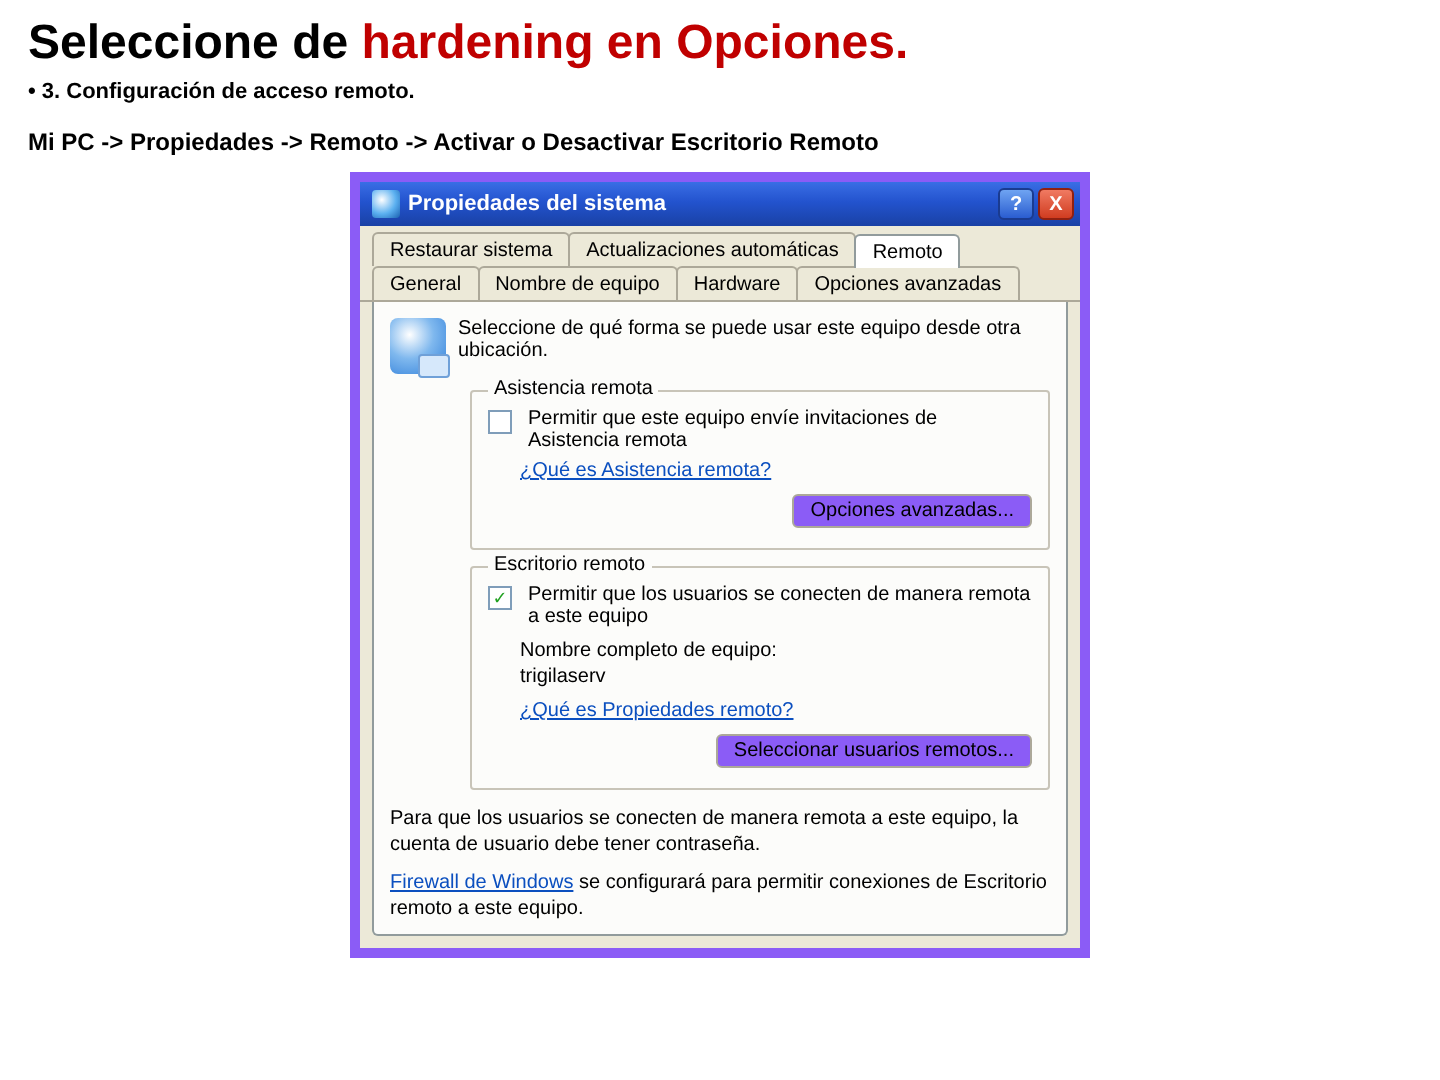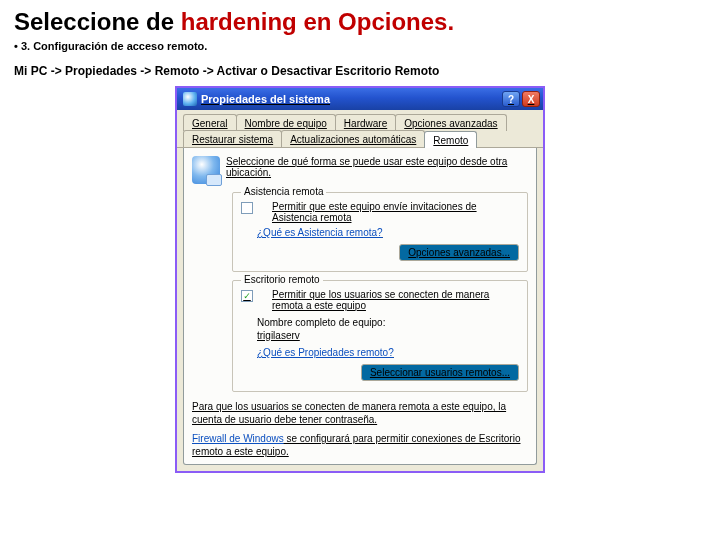--- a/index.html
+++ b/index.html
@@ -4,44 +4,44 @@
 <style>
   * { box-sizing: border-box; margin: 0; padding: 0; }
   body { font-family: "Segoe UI", Tahoma, Arial, sans-serif; background: #fff; width: 720px; height: 540px; position: relative; }
   .slide { padding: 8px 14px; }
   .title { font-size: 24px; font-weight: 700; color: #000; margin-bottom: 4px; }
   .title .accent { color: #c00000; }
   .title .dot { color: #c00000; }
   .bullet { font-size: 11px; font-weight: 700; margin-top: 2px; }
   .path { font-size: 12px; font-weight: 700; margin-top: 12px; }
   .dialog-wrap { display:flex; justify-content:center; margin-top:8px; }
-  .dialog { width: 370px; border: 2px solid #8b5cf6; background: #ece9d8; font-size: 10px; color:#000;text-decoration:underline; }
+  .dialog { width: 370px; border: 5px solid #8b5cf6; background: #ece9d8; font-size: 10px; color:#000; }
   .titlebar { height: 22px; background: linear-gradient(to bottom,#3a6ee5 0%,#2353ce 45%,#1941a5 100%); display:flex; align-items:center; justify-content:space-between; padding:0 3px; color:#fff; font-weight:700; }
   .titlebar-left { display:flex; align-items:center; gap:4px; padding-left:3px; font-size:11px;}
   .tb-icon { width:14px; height:14px; background: radial-gradient(circle at 35% 35%, #fff, #5bb0f0 55%, #1a60b0); border-radius:2px; }
   .tb-btns { display:flex; gap:2px; }
   .tb-btn { width:18px; height:16px; border-radius:3px; display:flex; align-items:center; justify-content:center; font-size:10px; font-weight:700; color:#fff; }
   .tb-help { background: linear-gradient(#6fa4f2,#2a5dd0); border:1px solid #1a3b90;}
   .tb-close { background: linear-gradient(#f07a62,#d03c20); border:1px solid #902010;}
   .tabs { display:flex; flex-wrap:wrap; padding:4px 6px 0 6px; gap:0; background:#ece9d8; border-bottom:1px solid #aca899; position:relative; }
   .tabrow { display:flex; width:100%; }
   .tab { padding:3px 8px 2px 8px; font-size:10px; border:1px solid #aca899; border-bottom:none; background:#ece9d8; margin-right:-1px; border-top-left-radius:3px; border-top-right-radius:3px; cursor:default; }
   .tab.active { background:#fff; position:relative; top:1px; font-weight:400; border-color:#919b9c; }
   .tabpane { background:#fcfcfa; margin:0 6px 6px 6px; padding:8px 8px 6px 8px; border:1px solid #919b9c; border-top:none; min-height:310px; border-bottom-left-radius:3px; border-bottom-right-radius:3px;}
   .intro { display:flex; gap:6px; align-items:flex-start; margin-bottom:8px; }
   .intro-icon { width:28px; height:28px; flex-shrink:0; background: radial-gradient(circle at 35% 30%, #fff 0%, #7fb8ee 45%, #2f7ed9 100%); border-radius:4px; position:relative;}
   .intro-icon::after{ content:""; position:absolute; right:-2px; bottom:-2px; width:14px; height:10px; background:#d6e8fb; border:1px solid #6fa0d8; border-radius:2px;}
   .fieldset { border:1px solid #c8c4b8; border-radius:2px; padding:8px 8px 10px 8px; margin-bottom:8px; position:relative;margin-left:40px;}
   .legend { position:absolute; top:-7px; left:8px; background:#fcfcfa; padding:0 3px; font-size:10px; }
-  .chk-row { display:flex; align-items:flex-start; gap:19px; margin-bottom:4px; }
+  .chk-row { display:flex; align-items:flex-start; gap:8px; margin-bottom:4px; }
   .chkbox { width:12px; height:12px; border:1px solid #7f9db9; background:#fff; flex-shrink:0; margin-top:1px; display:flex; align-items:center; justify-content:center; font-size:9px; color:#21a121;}
   .link { color:#0b4fbf; text-decoration:underline; cursor:default; font-size:10px; }
   .subfield { margin:6px 0 0 16px; font-size:10px; }
   .subfield .lbl { display:inline-block; min-width:132px; }
-  .btn { background:#0369a1; border:1px solid #aca899; border-radius:3px; padding:2px 8px; font-size:10px; cursor:default;text-align:center; }
+  .btn { background:#8b5cf6; border:1px solid #aca899; border-radius:3px; padding:2px 8px; font-size:10px; cursor:default;text-align:center; }
   .btn-row { display:flex; justify-content:flex-end; margin-top:6px; }
   .note { font-size:10px; margin-top:6px; line-height:1.3;}
   .note .link{ display:inline; }
 </style>
 </head>
 <body>
 
 <div class="slide">
   <div class="title">
     <span>Seleccione de </span><span class="accent">hardening en Opciones</span><span class="dot">.</span>
@@ -56,30 +56,30 @@
           <span class="tb-icon"></span>
           <span>Propiedades del sistema</span>
         </div>
         <div class="tb-btns">
           <div class="tb-btn tb-help">?</div>
           <div class="tb-btn tb-close">X</div>
         </div>
       </div>
 
       <div class="tabs">
+        <div class="tabrow" style="margin-top:-1px;">
+          <div class="tab">Restaurar sistema</div>
+          <div class="tab">Actualizaciones automáticas</div>
+          <div class="tab active">Remoto</div>
+        </div>
         <div class="tabrow">
           <div class="tab">General</div>
           <div class="tab">Nombre de equipo</div>
           <div class="tab">Hardware</div>
           <div class="tab">Opciones avanzadas</div>
-        </div>
-        <div class="tabrow" style="margin-top:-1px;">
-          <div class="tab">Restaurar sistema</div>
-          <div class="tab">Actualizaciones automáticas</div>
-          <div class="tab active">Remoto</div>
         </div>
       </div>
 
       <div class="tabpane">
         <div class="intro">
           <div class="intro-icon"></div>
           <div>Seleccione de qué forma se puede usar este equipo desde otra ubicación.</div>
         </div>
 
         <div class="fieldset">

